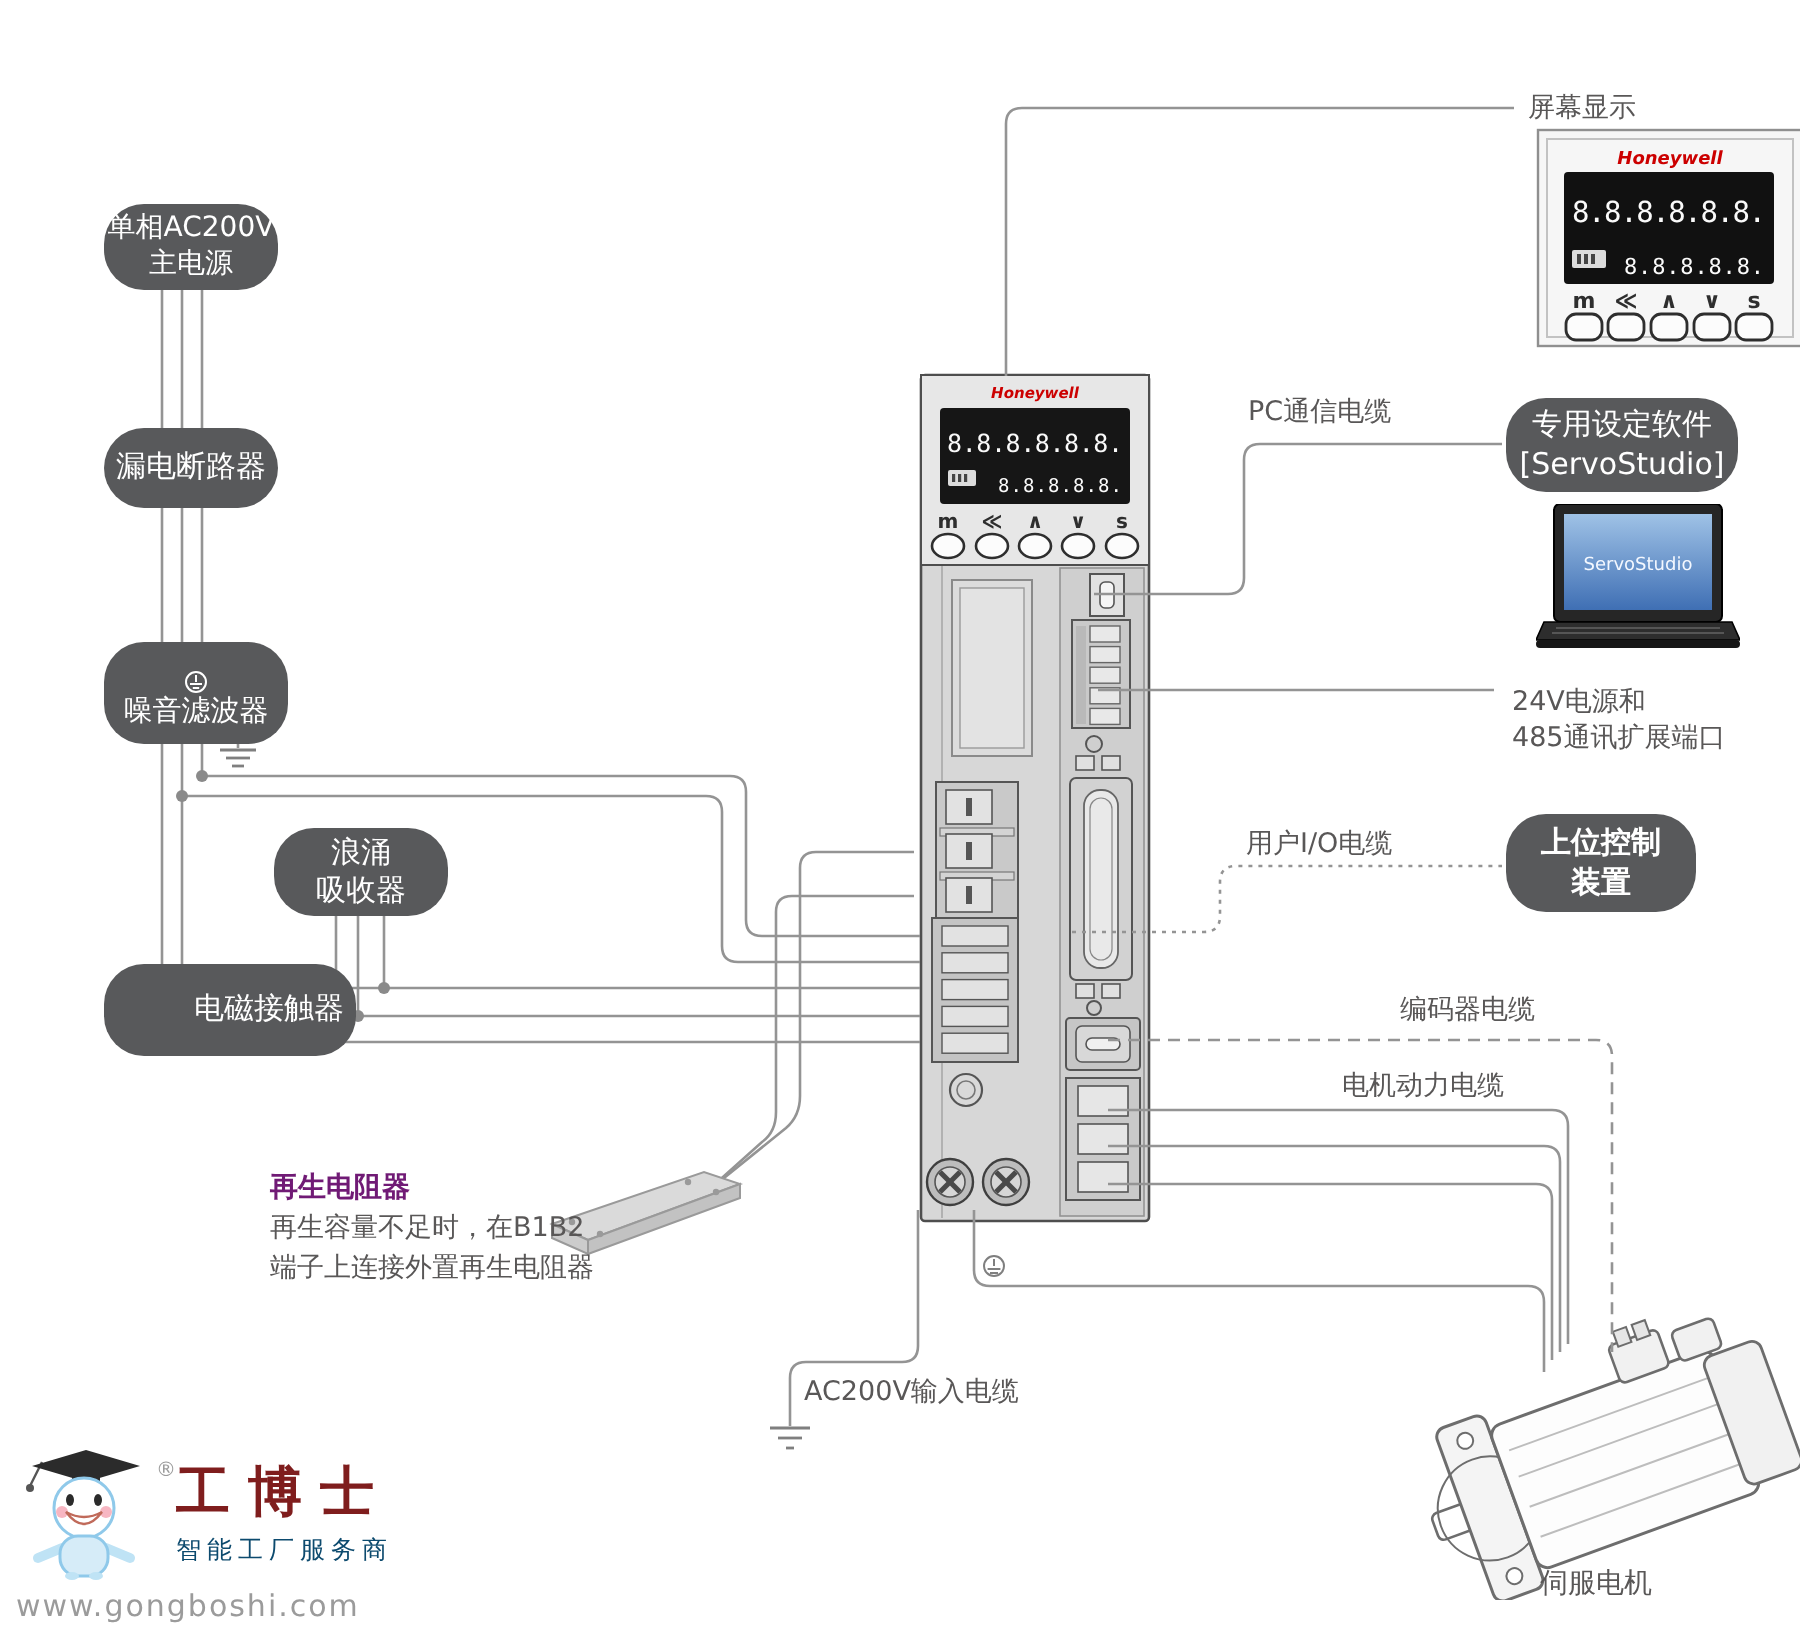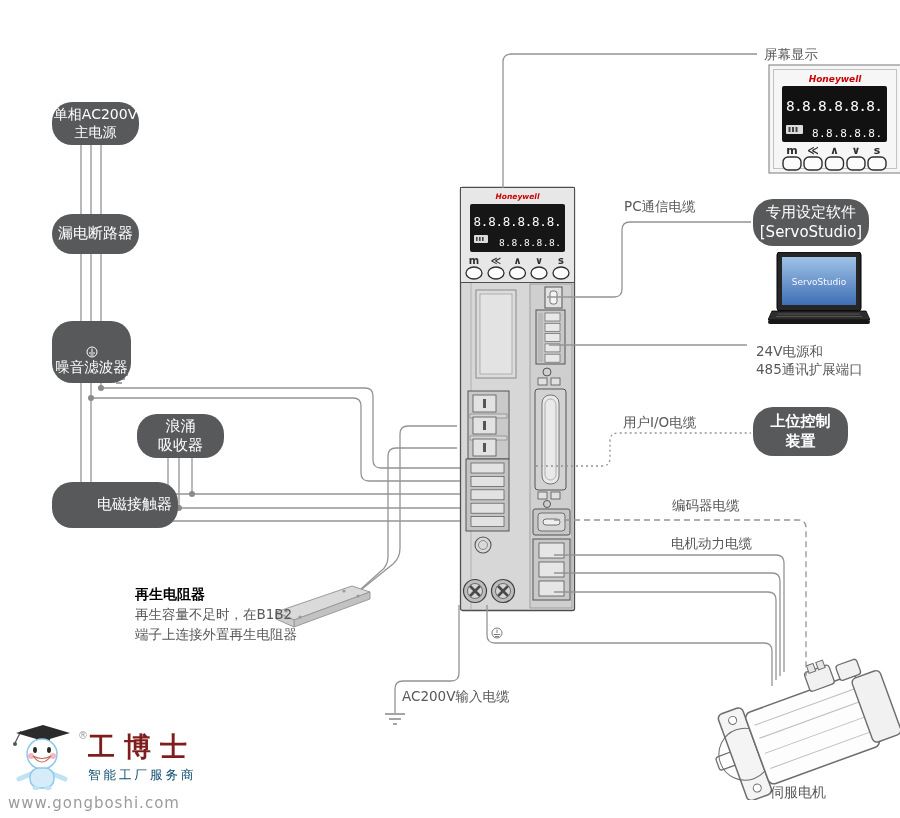--- a/index.html
+++ b/index.html
@@ -5,21 +5,21 @@
   html,body{margin:0;padding:0;background:#fff;}
   .stage{position:relative;width:900px;height:818px;background:#ffffff;overflow:hidden;
          font-family:"DejaVu Sans","Liberation Sans",sans-serif;}
   svg{display:block;}
   .nbox{position:absolute;background:#58595b;color:#fff;border-radius:20px;
         display:flex;flex-direction:column;align-items:center;justify-content:center;
         font-size:15px;line-height:1.28;text-align:center;z-index:10;}
   .pre{white-space:pre-line;}
   .lbl{position:absolute;color:#595757;font-size:13.5px;line-height:1.3;z-index:9;white-space:nowrap;}
   .lbl.pre{white-space:pre-line;}
-  .red{color:#000000;font-weight:bold;font-size:14px;}
+  .red{color:#701a75;font-weight:bold;font-size:14px;}
   .unit{position:absolute;z-index:4;padding-left:16px;}
   .wires{position:absolute;left:0;top:0;z-index:5;}
   .footer{position:absolute;left:8px;top:724px;z-index:10;}
   .f-row{display:flex;align-items:flex-start;}
   .f-text{margin-left:10px;margin-top:8px;}
   .f-title{font-family:"DejaVu Serif","Liberation Serif",serif;font-size:27px;font-weight:bold;
            color:#7f1d1d;letter-spacing:9px;line-height:1.1;}
   .f-sub{font-size:12.5px;color:#0c4a6e;letter-spacing:3px;margin-top:5px;}
   .f-web{font-size:15px;color:#9b9b9b;letter-spacing:1px;margin-top:4px;}
   .f-reg{position:absolute;left:70px;top:6px;font-size:10px;color:#9b9b9b;}
@@ -107,21 +107,21 @@
     </g>
   </svg>
 
   <div class="nbox pre" style="left:52px;top:102px;width:87px;height:43px;">
     <span style="font-size:14px;">单相AC200V
 主电源</span>
   </div>
   <div class="nbox" style="left:52px;top:214px;width:87px;height:40px;">
     <span>漏电断路器</span>
   </div>
-  <div class="nbox" style="left:52px;top:321px;width:79px;height:43px;padding-top:19px;">
+  <div class="nbox" style="left:52px;top:321px;width:92px;height:43px;padding-top:8px;">
     <svg width="12" height="12" viewBox="0 0 12 12">
       <circle cx="6" cy="6" r="5" fill="none" stroke="#fff" stroke-width="1"></circle>
       <line x1="6" y1="2.5" x2="6" y2="6" stroke="#fff" stroke-width="1"></line>
       <line x1="3" y1="7" x2="9" y2="7" stroke="#fff" stroke-width="1"></line>
       <line x1="4.4" y1="9" x2="7.6" y2="9" stroke="#fff" stroke-width="1"></line>
     </svg>
     <span style="font-size:14.5px;">噪音滤波器</span>
   </div>
   <div class="nbox pre" style="left:137px;top:414px;width:87px;height:44px;">
     <span>浪涌
@@ -138,21 +138,21 @@
   <div class="nbox pre" style="left:753px;top:407px;width:95px;height:49px;font-weight:bold;">
     <span>上位控制
 装置</span>
   </div>
 
   <div class="lbl" style="left:764px;top:46px;">屏幕显示</div>
   <div class="lbl" style="left:624px;top:198px;">PC通信电缆</div>
   <div class="lbl pre" style="left:756px;top:319px;white-space:pre-line;margin-top:24px;">24V电源和
 485通讯扩展端口</div>
   <div class="lbl" style="left:623px;top:414px;">用户I/O电缆</div>
-  <div class="lbl" style="left:672px;top:497px;">编码器电缆</div>
+  <div class="lbl" style="left:700px;top:497px;">编码器电缆</div>
   <div class="lbl" style="left:671px;top:535px;">电机动力电缆</div>
   <div class="lbl" style="left:402px;top:688px;">AC200V输入电缆</div>
   <div class="lbl" style="left:770px;top:783px;font-size:14px;">伺服电机</div>
   <div class="lbl" style="left:135px;top:585px;">
     <div class="red">再生电阻器</div>
     <div style="margin-top:3px;">再生容量不足时，在B1B2</div>
     <div style="margin-top:2px;">端子上连接外置再生电阻器</div>
   </div>
 
   <div class="unit" style="left:443px;top:186px;">

